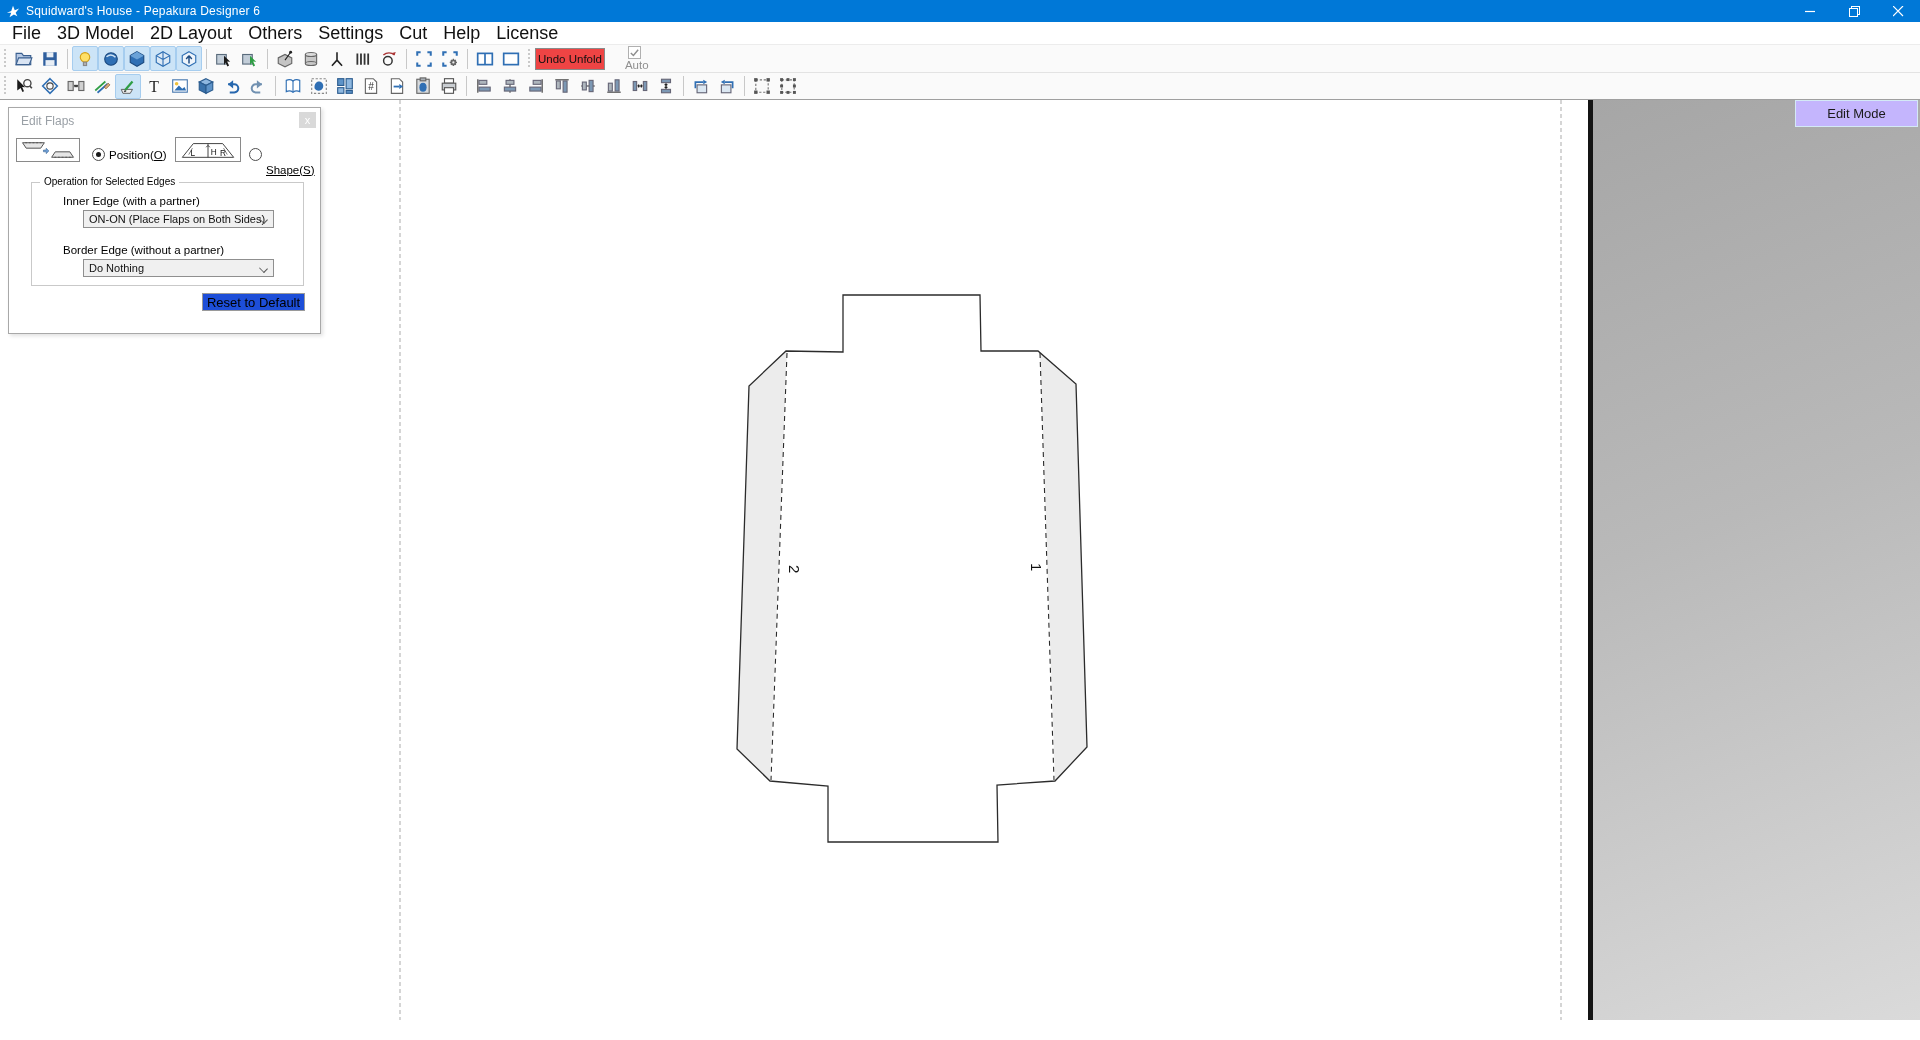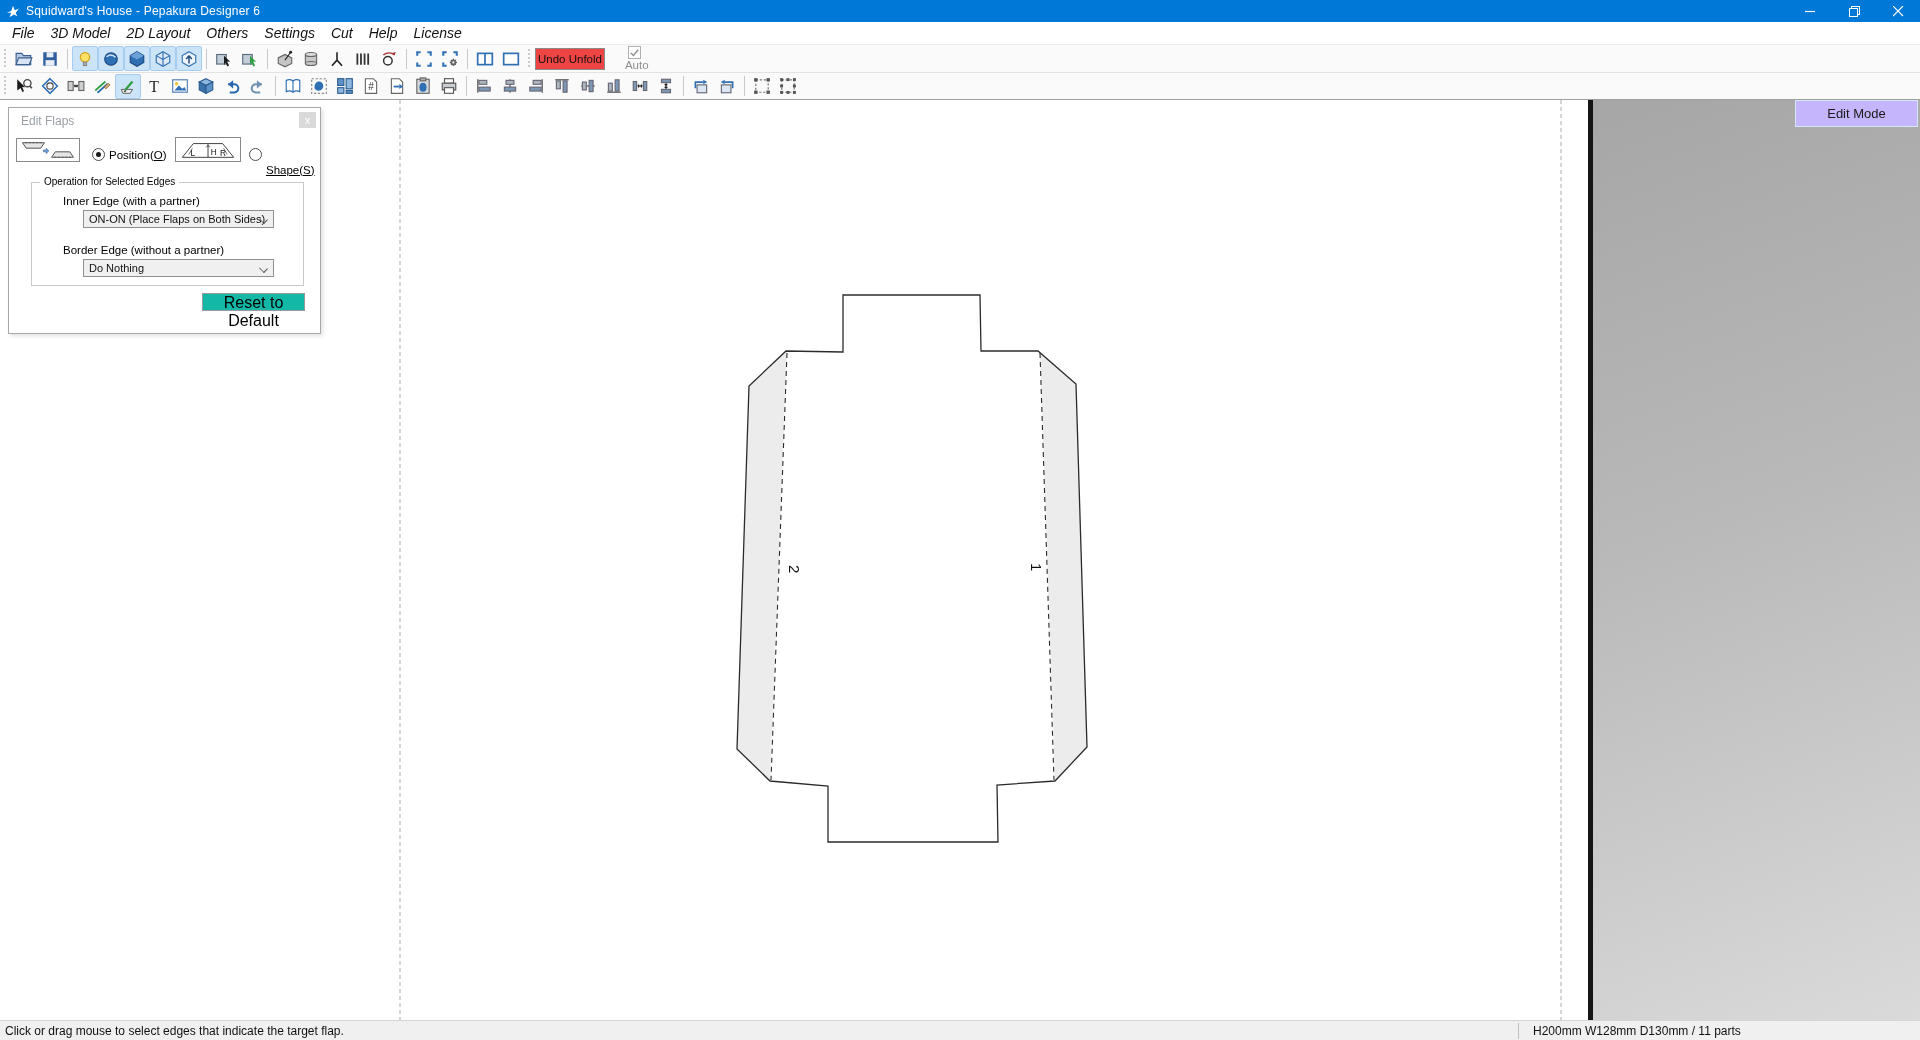--- a/index.html
+++ b/index.html
@@ -12,21 +12,21 @@
     background:#0078d7; color:#fff; display:flex; align-items:center; }
   #app-icon { width:14px; height:14px; margin:0 6px 0 6px; display:inline-flex; }
   #window-title { font-size:12px; letter-spacing:.2px; }
   #win-controls { position:absolute; right:0; top:0; height:22px; display:flex; }
   .win-btn { width:44px; height:22px; display:flex; align-items:center; justify-content:center;
     background:transparent; border:none; color:#fff; cursor:default; }
 
   
   #menubar { position:absolute; left:0; top:22px; width:1920px; height:22px;
     background:#ffffff; display:flex; align-items:center; padding-left:4px; }
-  .menu-item { font-size:14px; color:#111; padding:9px 8px;font-style:italic; }
+  .menu-item { font-size:18px; color:#111; padding:9px 8px; }
 
   
   .toolbar { position:absolute; left:0; width:1920px; height:28px; background:#fafafa;
     display:flex; align-items:center; }
   #toolbar1 { top:44px; border-top:1px solid #ececec; }
   #toolbar2 { top:72px; border-top:1px solid #e3e3e3; border-bottom:1px solid #9f9f9f; }
   .grip { width:6px; height:20px; margin:0 3px 0 2px;
     background:repeating-linear-gradient(to bottom,#c9c9c9 0 2px,transparent 2px 4px);
     background-size:2px 100%; background-repeat:no-repeat; background-position:2px 0; }
   .tb-icons { display:flex; align-items:center; }
@@ -81,21 +81,21 @@
   #ef-lbl-inner { left:31px; top:12px; }
   #ef-lbl-border { left:31px; top:61px; }
   .ef-combo { position:absolute; width:191px; height:18px; background:#f0f0f0;
     border:1px solid #8f8f8f; display:flex; align-items:center; font-size:11px; color:#111;
     padding-left:5px; }
   #ef-combo-inner { left:51px; top:27px; }
   #ef-combo-border { left:51px; top:76px; }
   .combo-arrow { position:absolute; right:6px; top:5px; width:7px; height:7px;
     border-right:1.4px solid #555; border-bottom:1.4px solid #555; transform:rotate(45deg) scaleY(.8); }
   #ef-reset { position:absolute; left:193px; top:185px; width:103px; height:18px;
-    background:#14b8a6; border:1px solid #9a9a9a; font-size:16px; color:#000;
+    background:#1d4ed8; border:1px solid #9a9a9a; font-size:13px; color:#000;
     font-family:"Liberation Sans","DejaVu Sans",sans-serif; }
 
   
   #statusbar { position:absolute; left:0; top:1020px; width:1920px; height:20px;
     background:#f0f0f0; border-top:1px solid #d5d5d5; display:flex; align-items:center; }
   #status-msg { font-size:12px; color:#111; padding-left:5px; flex:0 0 1518px; }
   #status-sep { width:1px; height:16px; background:#c0c0c0; }
   #status-model { font-size:12px; color:#111; padding-left:14px; }
 </style>
 </head>
@@ -639,18 +639,13 @@
         <span id="ef-lbl-border" class="ef-lbl">Border Edge (without a partner)</span>
         <div id="ef-combo-border" class="ef-combo">
           <span>Do Nothing</span>
           <span class="combo-arrow"></span>
         </div>
       </div>
       <button id="ef-reset">Reset to Default</button>
     </div>
   </div>
 
-  <div id="statusbar">
-    <span id="status-msg">Click or drag mouse to select edges that indicate the target flap.</span>
-    <span id="status-sep"></span>
-    <span id="status-model">H200mm W128mm D130mm / 11 parts</span>
-  </div>
 </div>
 
 </body></html>

